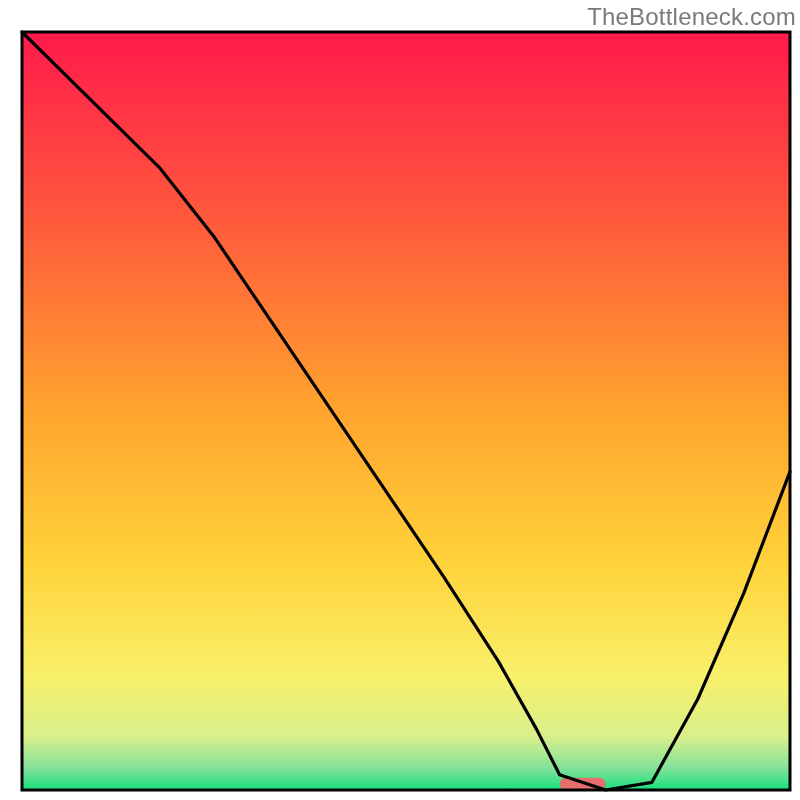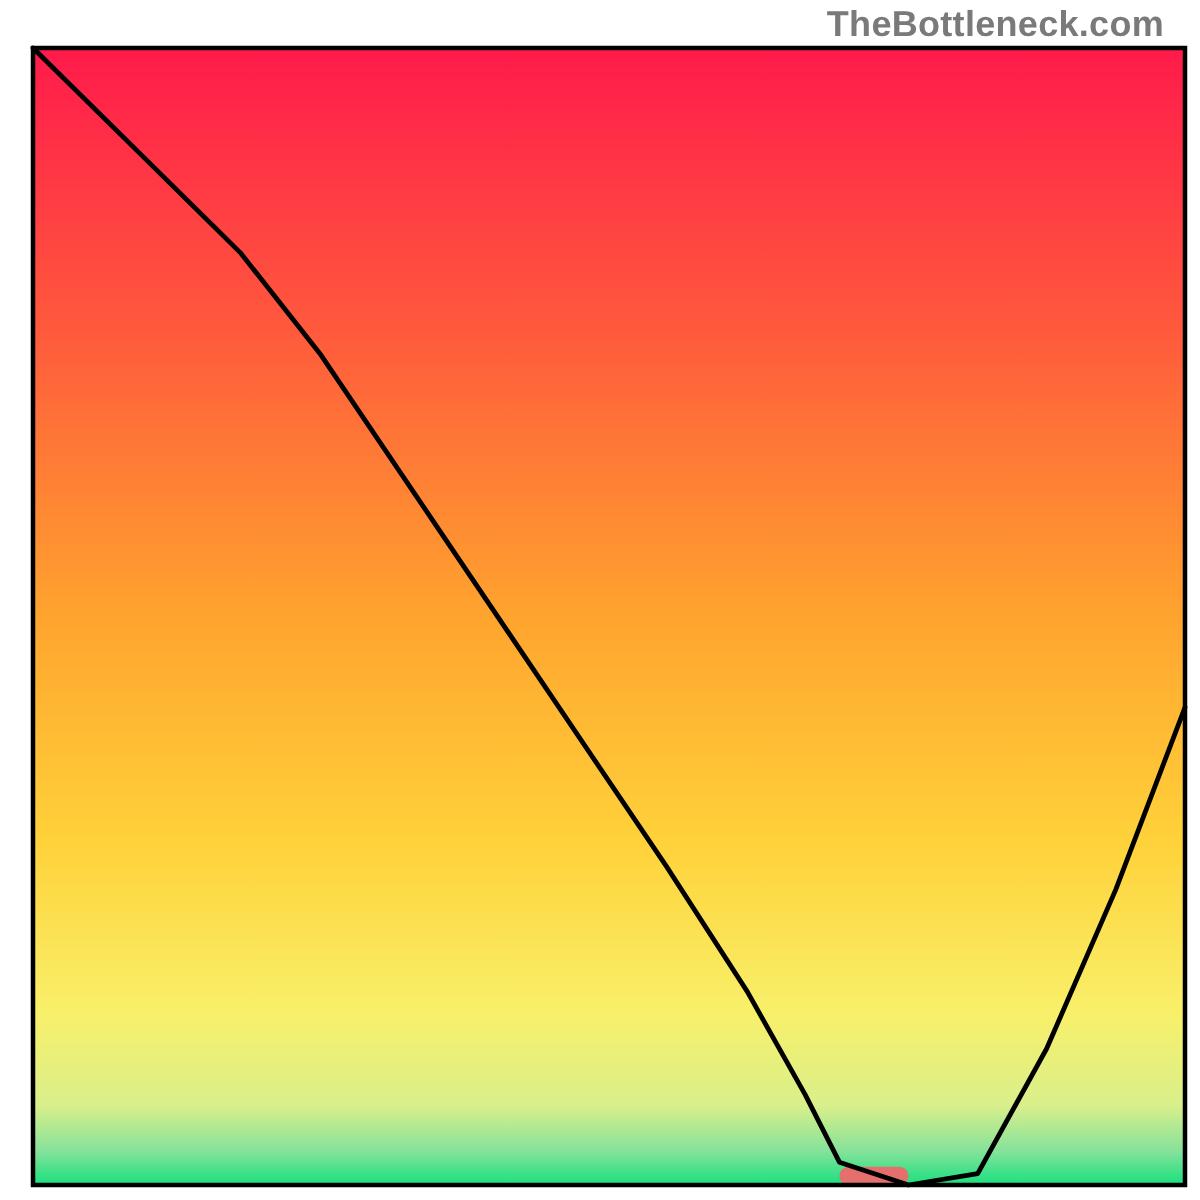--- a/index.html
+++ b/index.html
@@ -11,23 +11,23 @@
     font-family: Arial, Helvetica, sans-serif;
   }
   .stage {
     position: relative;
     width: 800px;
     height: 800px;
   }
   .watermark {
     position: absolute;
     top: 3px;
-    right: 24px;
+    right: 4px;
     font-size: 24px;
-    font-weight: 700;
+    font-weight: 400;
     color: #7a7a7a;
     letter-spacing: 0.2px;
   }
   svg.plot {
     position: absolute;
     left: 0;
     top: 0;
   }
 </style>
 </head>

